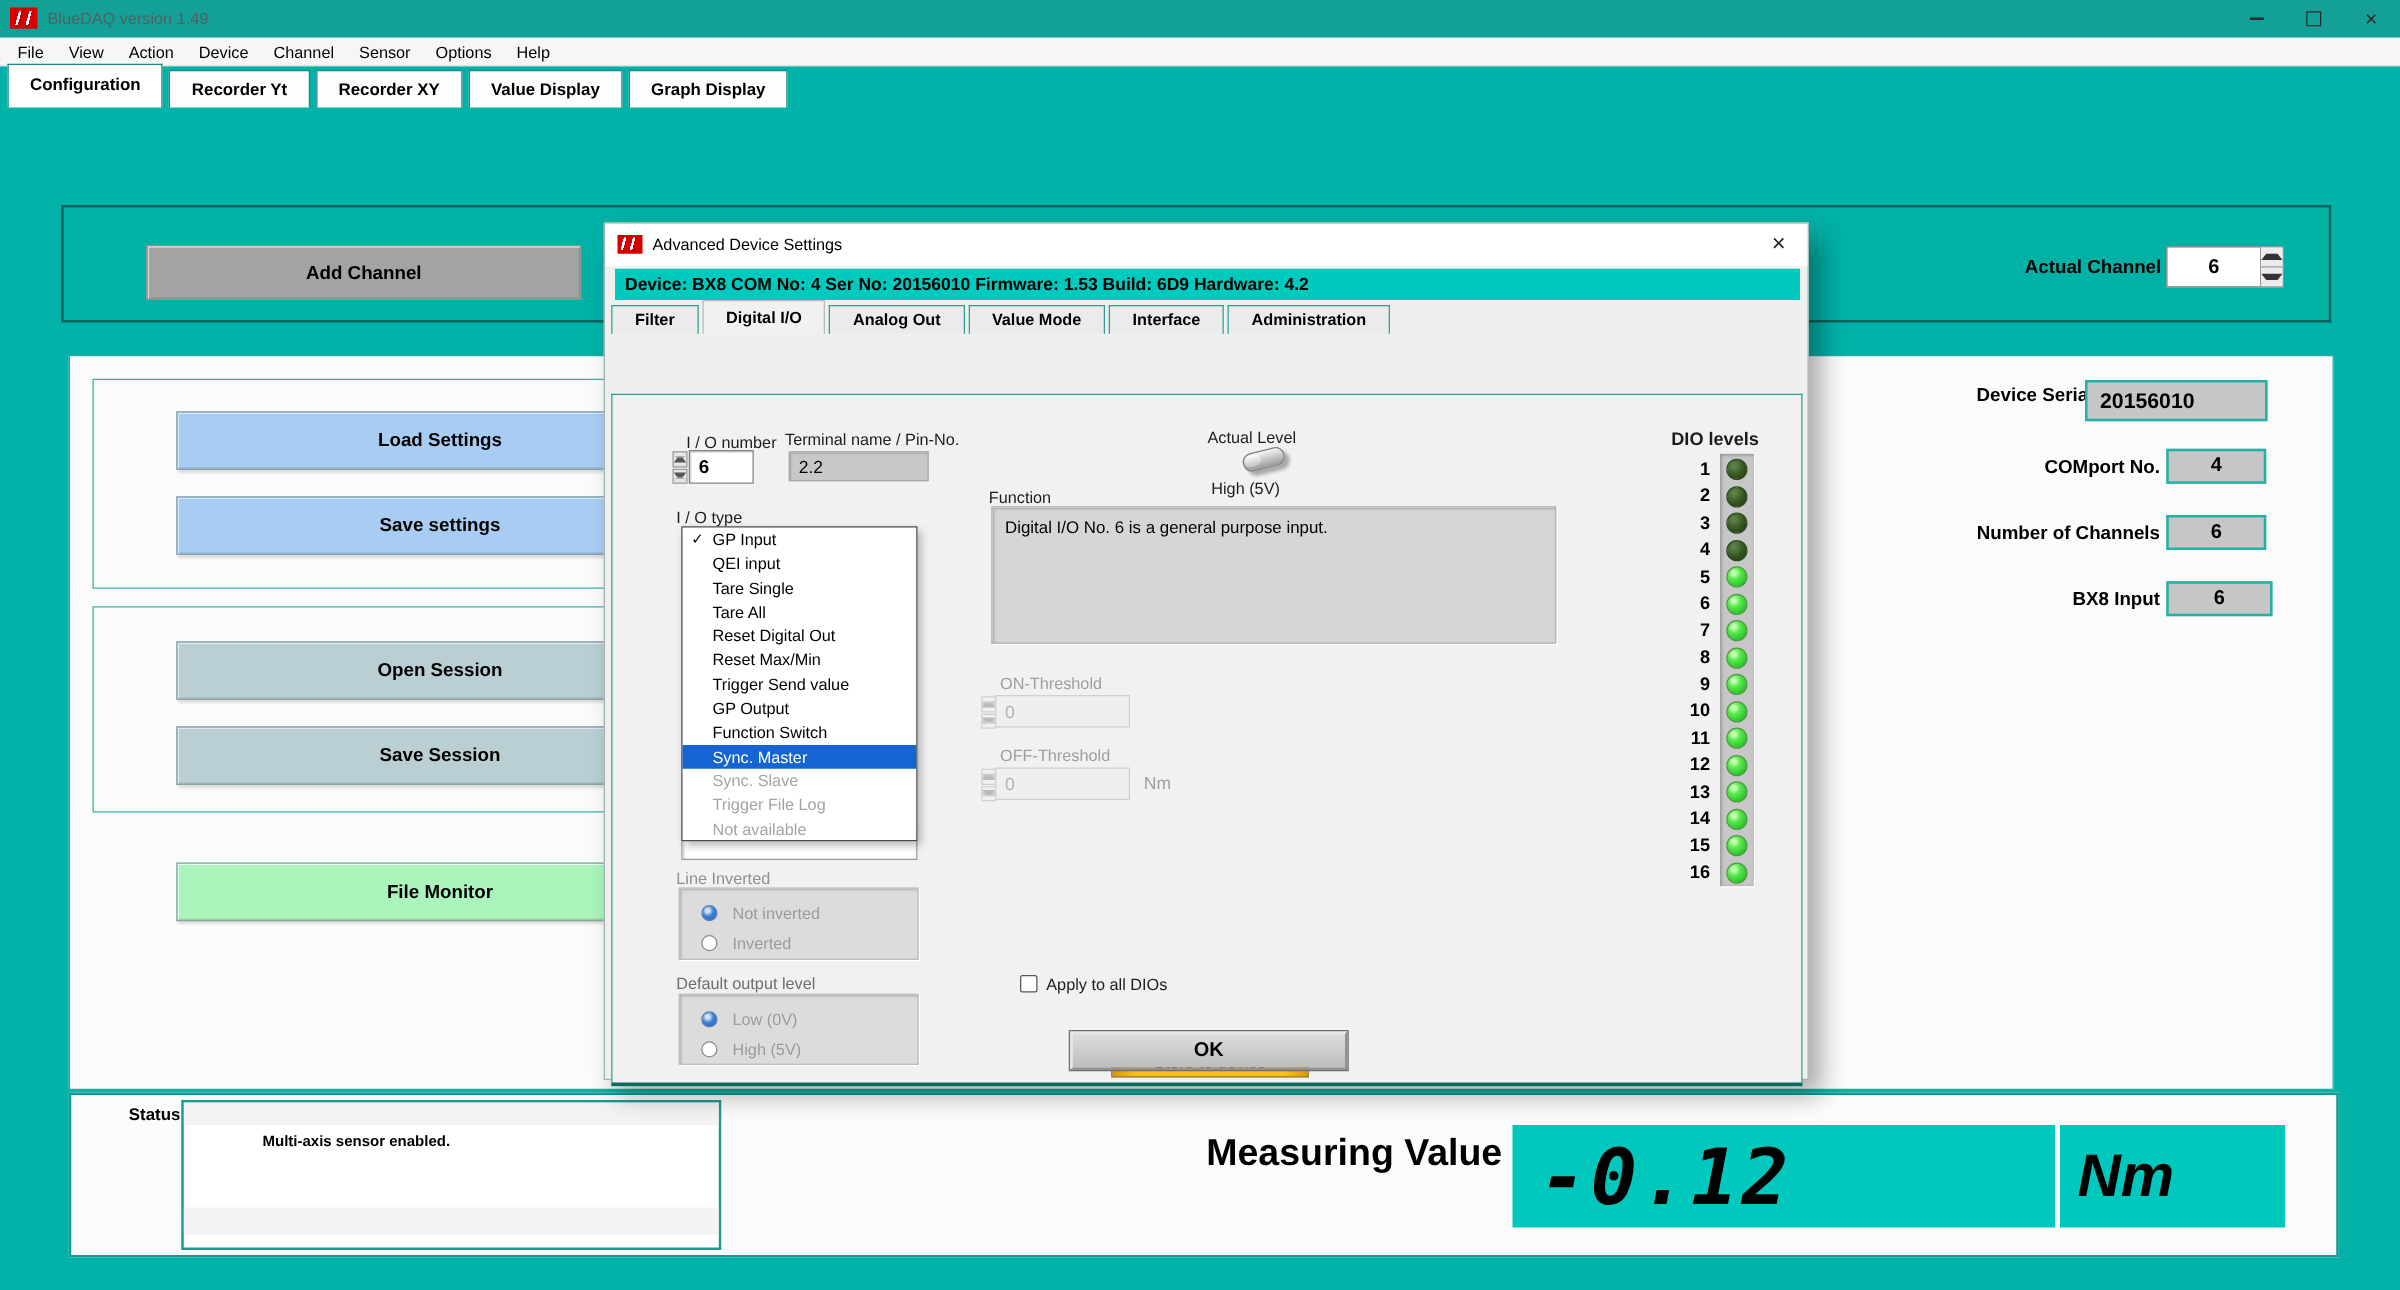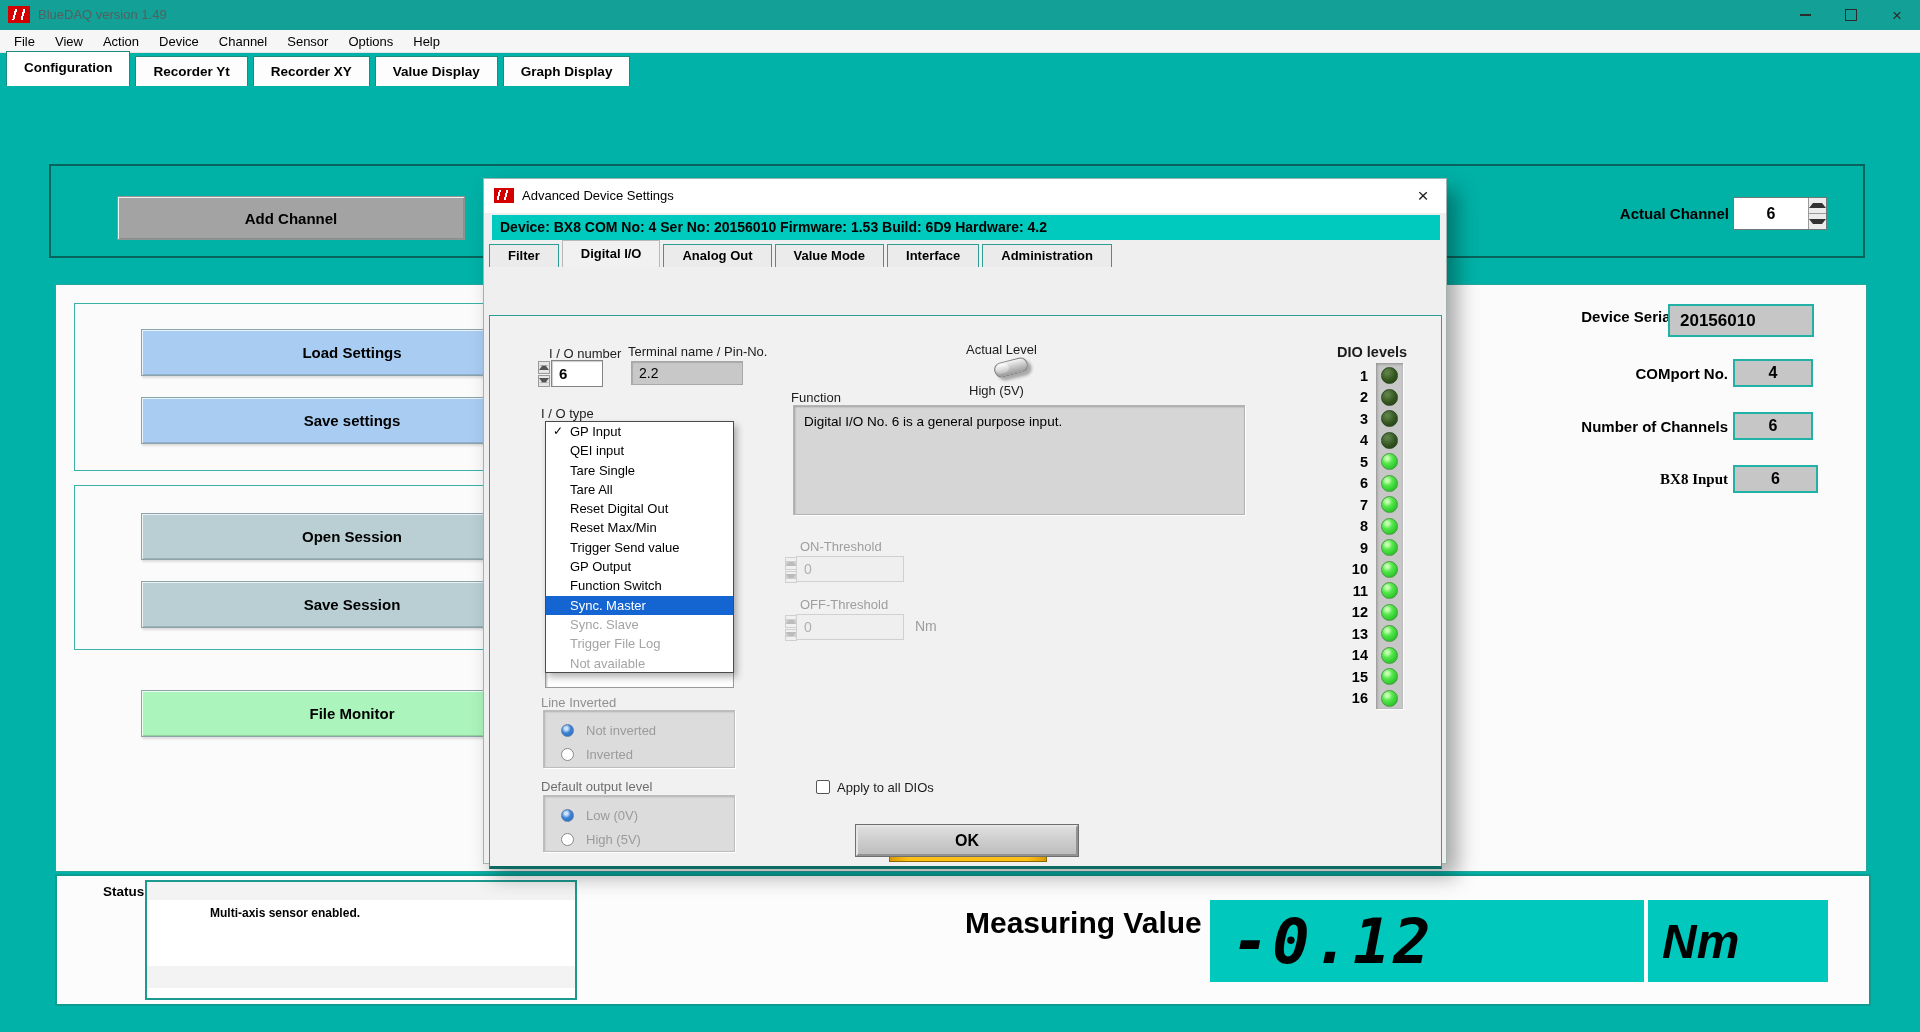--- a/index.html
+++ b/index.html
@@ -195,21 +195,21 @@
 
     <div class="info-label" style="left:1400px;top:23px;width:247px;">Device Serial No.</div>
     <div class="info-field" style="left:1612px;top:19px;width:146px;height:33px;font-size:17px;padding-left:10px;">20156010</div>
 
     <div class="info-label" style="left:1425px;top:80px;width:247px;">COMport No.</div>
     <div class="info-field" style="left:1677px;top:74px;width:80px;height:28px;font-size:16px;justify-content:center;">4</div>
 
     <div class="info-label" style="left:1425px;top:133px;width:247px;">Number of Channels</div>
     <div class="info-field" style="left:1677px;top:127px;width:80px;height:28px;font-size:16px;justify-content:center;">6</div>
 
-    <div class="info-label" style="left:1425px;top:186px;width:247px;font-family:Liberation Serif, serif;">BX8 Input</div>
+    <div class="info-label" style="left:1425px;top:186px;width:247px;">BX8 Input</div>
     <div class="info-field" style="left:1677px;top:180px;width:85px;height:28px;font-size:16px;justify-content:center;">6</div>
   </div>
 
   <div class="bottom-panel">
     <div class="abs" style="left:46px;top:8px;font-weight:bold;font-size:13.5px;">Status</div>
     <div class="status-box">
       <div class="stripe" style="top:0;height:18px;"></div>
       <div class="stripe" style="top:84px;height:22px;"></div>
       <div class="abs" style="left:26px;top:24px;font-weight:bold;font-size:12px;padding-left:37px;">Multi-axis sensor enabled.</div>
     </div>

